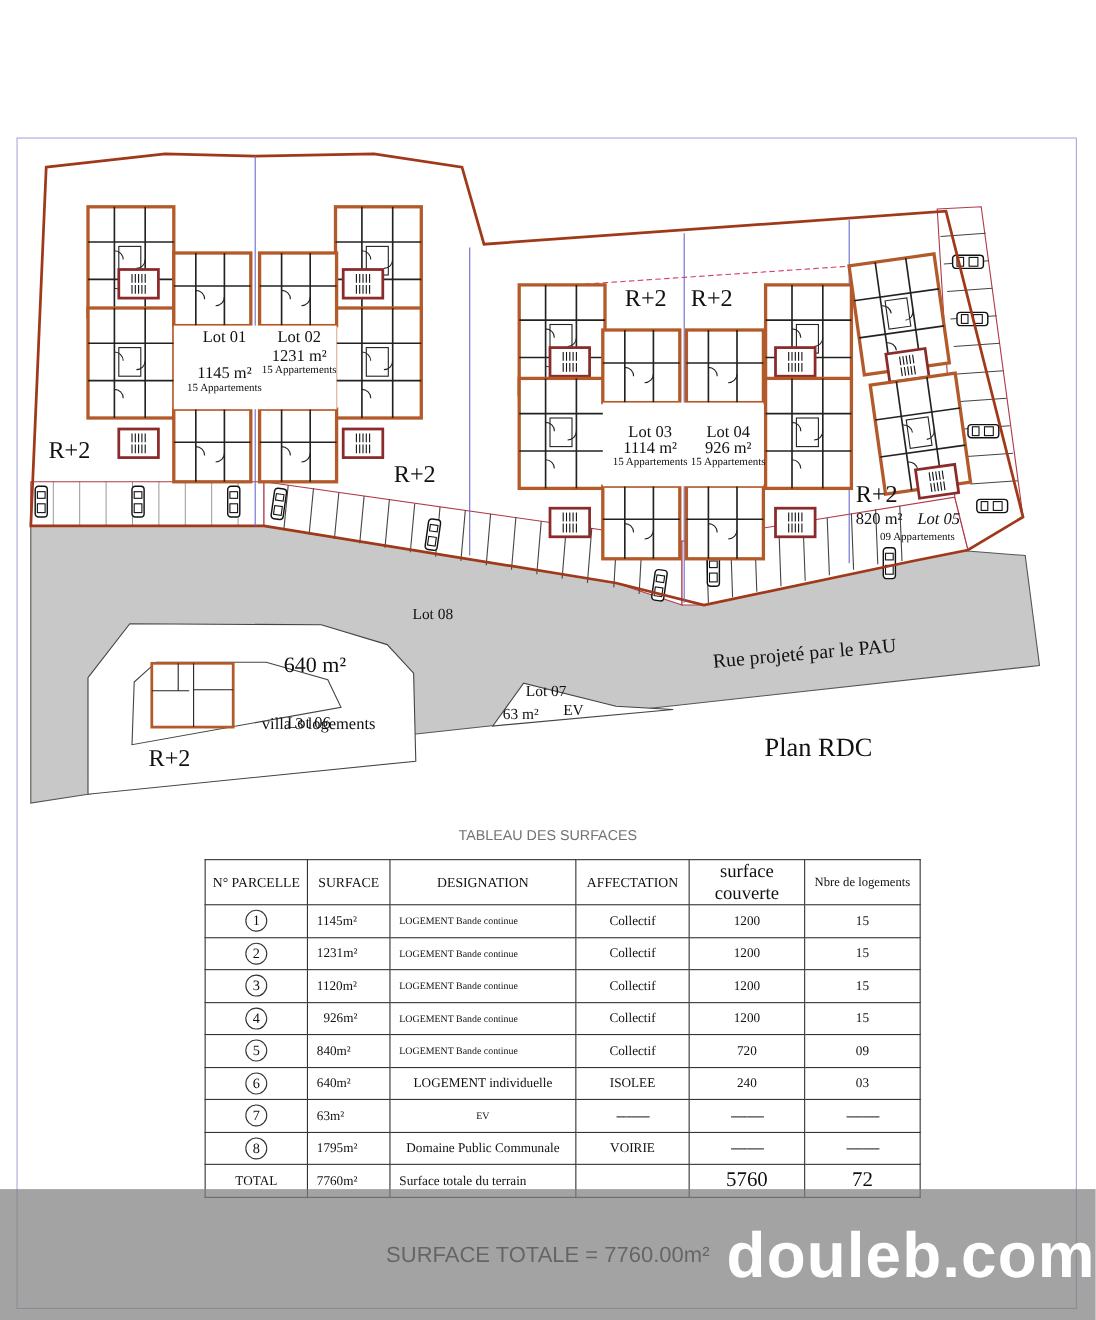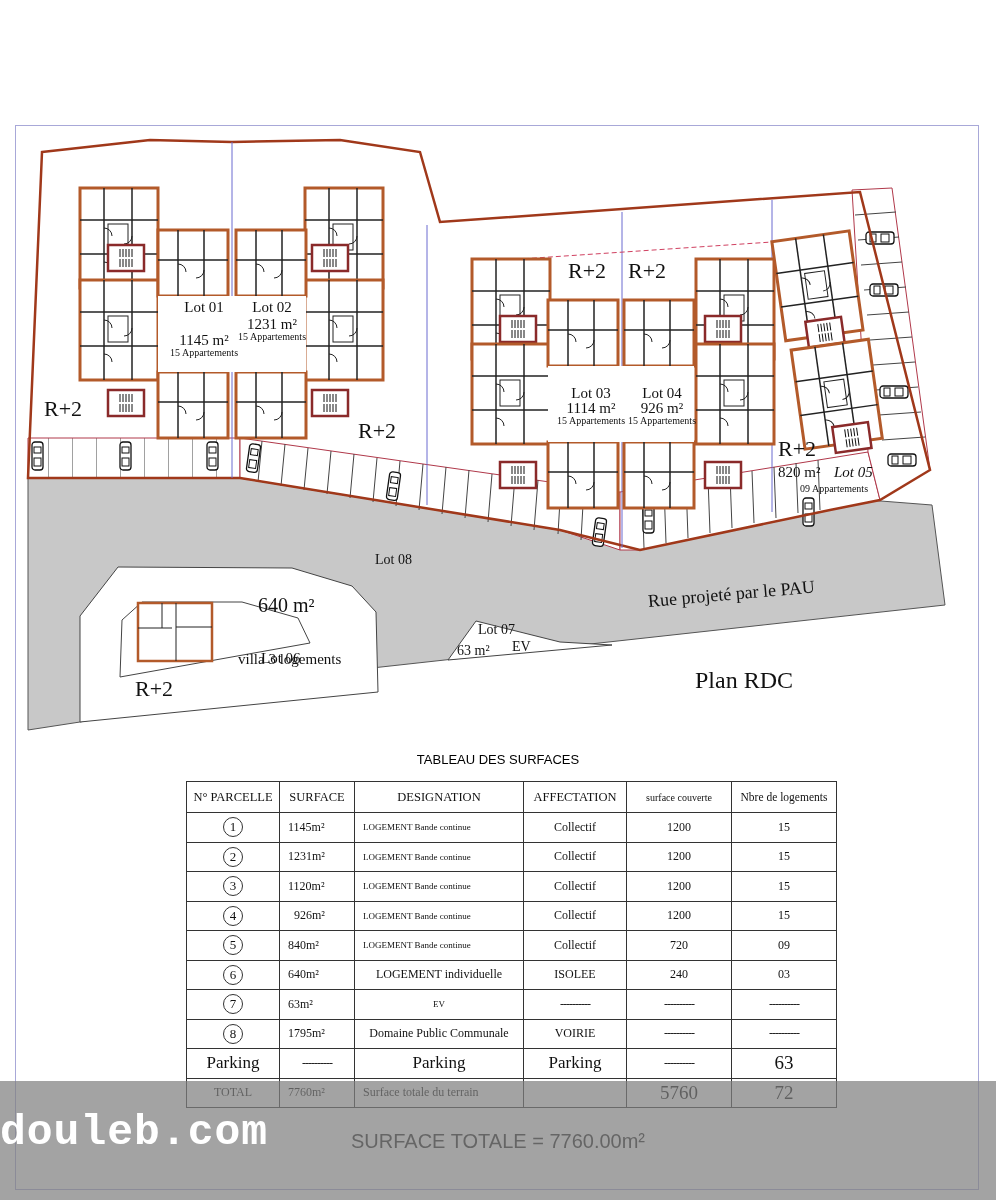--- a/index.html
+++ b/index.html
@@ -6,34 +6,34 @@
   body{width:996px;height:1200px;background:#ffffff;position:relative;overflow:hidden;font-family:"Liberation Serif",serif;}
   .sheet{position:absolute;left:15px;top:125px;width:964px;height:1065px;border:1.5px solid #a8a8d8;box-sizing:border-box;background:#fff;}
   .plan{position:absolute;left:0;top:0;}
   .lbl{position:absolute;color:#111;white-space:nowrap;font-family:"Liberation Serif",serif;line-height:1;}
   .lot-title{font-size:15px;text-align:center;}
   .lot-area{font-size:15px;}
   .lot-apts{font-size:10px;}
   .rp2{font-size:22px;}
   .road{font-size:18px;transform:rotate(-5deg);transform-origin:left center;}
   .plan-title{font-size:24px;}
-  .tbl-title{position:absolute;left:0;width:996px;top:752px;text-align:center;font-family:"Liberation Sans",sans-serif;font-size:13px;color:#000000;}
+  .tbl-title{position:absolute;left:0;width:996px;top:752px;text-align:center;font-family:"Liberation Sans",sans-serif;font-size:13px;color:#737373;}
   table.surf{position:absolute;left:186px;top:781px;border-collapse:collapse;font-family:"Liberation Serif",serif;color:#111;}
   table.surf td,table.surf th{border:1px solid #333;height:28.5px;padding:0 3px;text-align:center;font-weight:normal;font-size:12px;}
   table.surf th{font-size:12.5px;height:30px;}
   .c0{width:86px}.c1{width:68px}.c2{width:162px}.c3{width:96px}.c4{width:98px}.c5{width:98px}
   .num{display:inline-block;width:18px;height:18px;border:1px solid #333;border-radius:50%;line-height:18px;font-size:13px;}
   .small{font-size:9px !important;}
   .left{text-align:left !important;padding-left:8px !important;}
   .big{font-size:17px !important;}
   .big2{font-size:19px !important;}
   .dash{letter-spacing:-1px;font-size:10px;}
   .overlay{position:absolute;left:0;top:1081px;width:996px;height:119px;background:rgba(128,128,128,0.72);}
   .under{position:absolute;left:0;width:996px;top:1130px;text-align:center;font-family:"Liberation Sans",sans-serif;font-size:20px;color:#222;}
-  .wm{position:absolute;left:0;width:996px;top:1108px;text-align:left;font-family:Liberation Mono, monospace;font-weight:bold;font-size:43px;color:#ffffff;letter-spacing:1px;}
+  .wm{position:absolute;left:0;width:996px;top:1108px;text-align:right;font-family:Liberation Sans, sans-serif;font-weight:bold;font-size:58px;color:#ffffff;letter-spacing:1px;}
 </style>
 </head>
 <body>
 
 <div class="sheet"></div>
 
 <svg class="plan" width="996" height="760" viewBox="0 0 996 760" xmlns="http://www.w3.org/2000/svg">
   <defs>
     <pattern id="park" width="24" height="40" patternUnits="userSpaceOnUse">
       <rect width="24" height="40" fill="#fff"></rect>
@@ -247,21 +247,21 @@
 <div class="lbl plan-title" style="left:695px;top:668px;">Plan RDC</div>
 
 <div class="tbl-title">TABLEAU DES SURFACES</div>
 <table class="surf">
   <tbody>
       <tr>
     <th class="c0">N° PARCELLE</th>
     <th class="c1">SURFACE</th>
     <th class="c2">DESIGNATION</th>
     <th class="c3">AFFECTATION</th>
-    <th class="c4" style="font-size:10px">surface couverte</th>
+    <th class="c4" style="font-size:17px">surface couverte</th>
     <th class="c5" style="font-size:11.5px">Nbre de logements</th>
   </tr>
   <tr>
     <td><span class="num">1</span></td>
     <td class="left">1145m²</td>
     <td class="left small">LOGEMENT  Bande continue</td>
     <td>Collectif</td>
     <td>1200</td>
     <td>15</td>
   </tr>
@@ -315,28 +315,20 @@
   </tr>
   <tr>
     <td><span class="num">8</span></td>
     <td class="left">1795m²</td>
     <td>Domaine Public Communale</td>
     <td>VOIRIE</td>
     <td class="dash">----------</td>
     <td class="dash">----------</td>
   </tr>
   <tr>
-    <td class="big">Parking</td>
-    <td class="dash">----------</td>
-    <td class="big">Parking</td>
-    <td class="big">Parking</td>
-    <td class="dash">----------</td>
-    <td class="big2">63</td>
-  </tr>
-  <tr>
     <td>TOTAL</td>
     <td class="left">7760m²</td>
     <td class="left">Surface totale du terrain</td>
     <td></td>
     <td class="big2">5760</td>
     <td class="big2">72</td>
   </tr>
 </tbody>
   </table>
 

